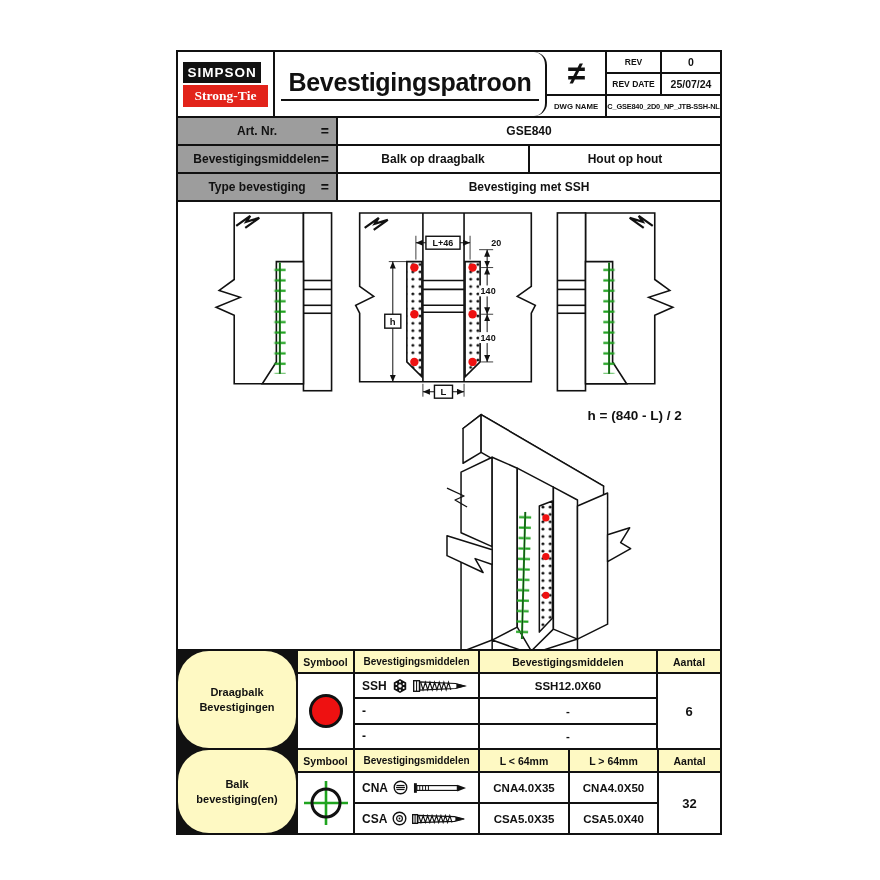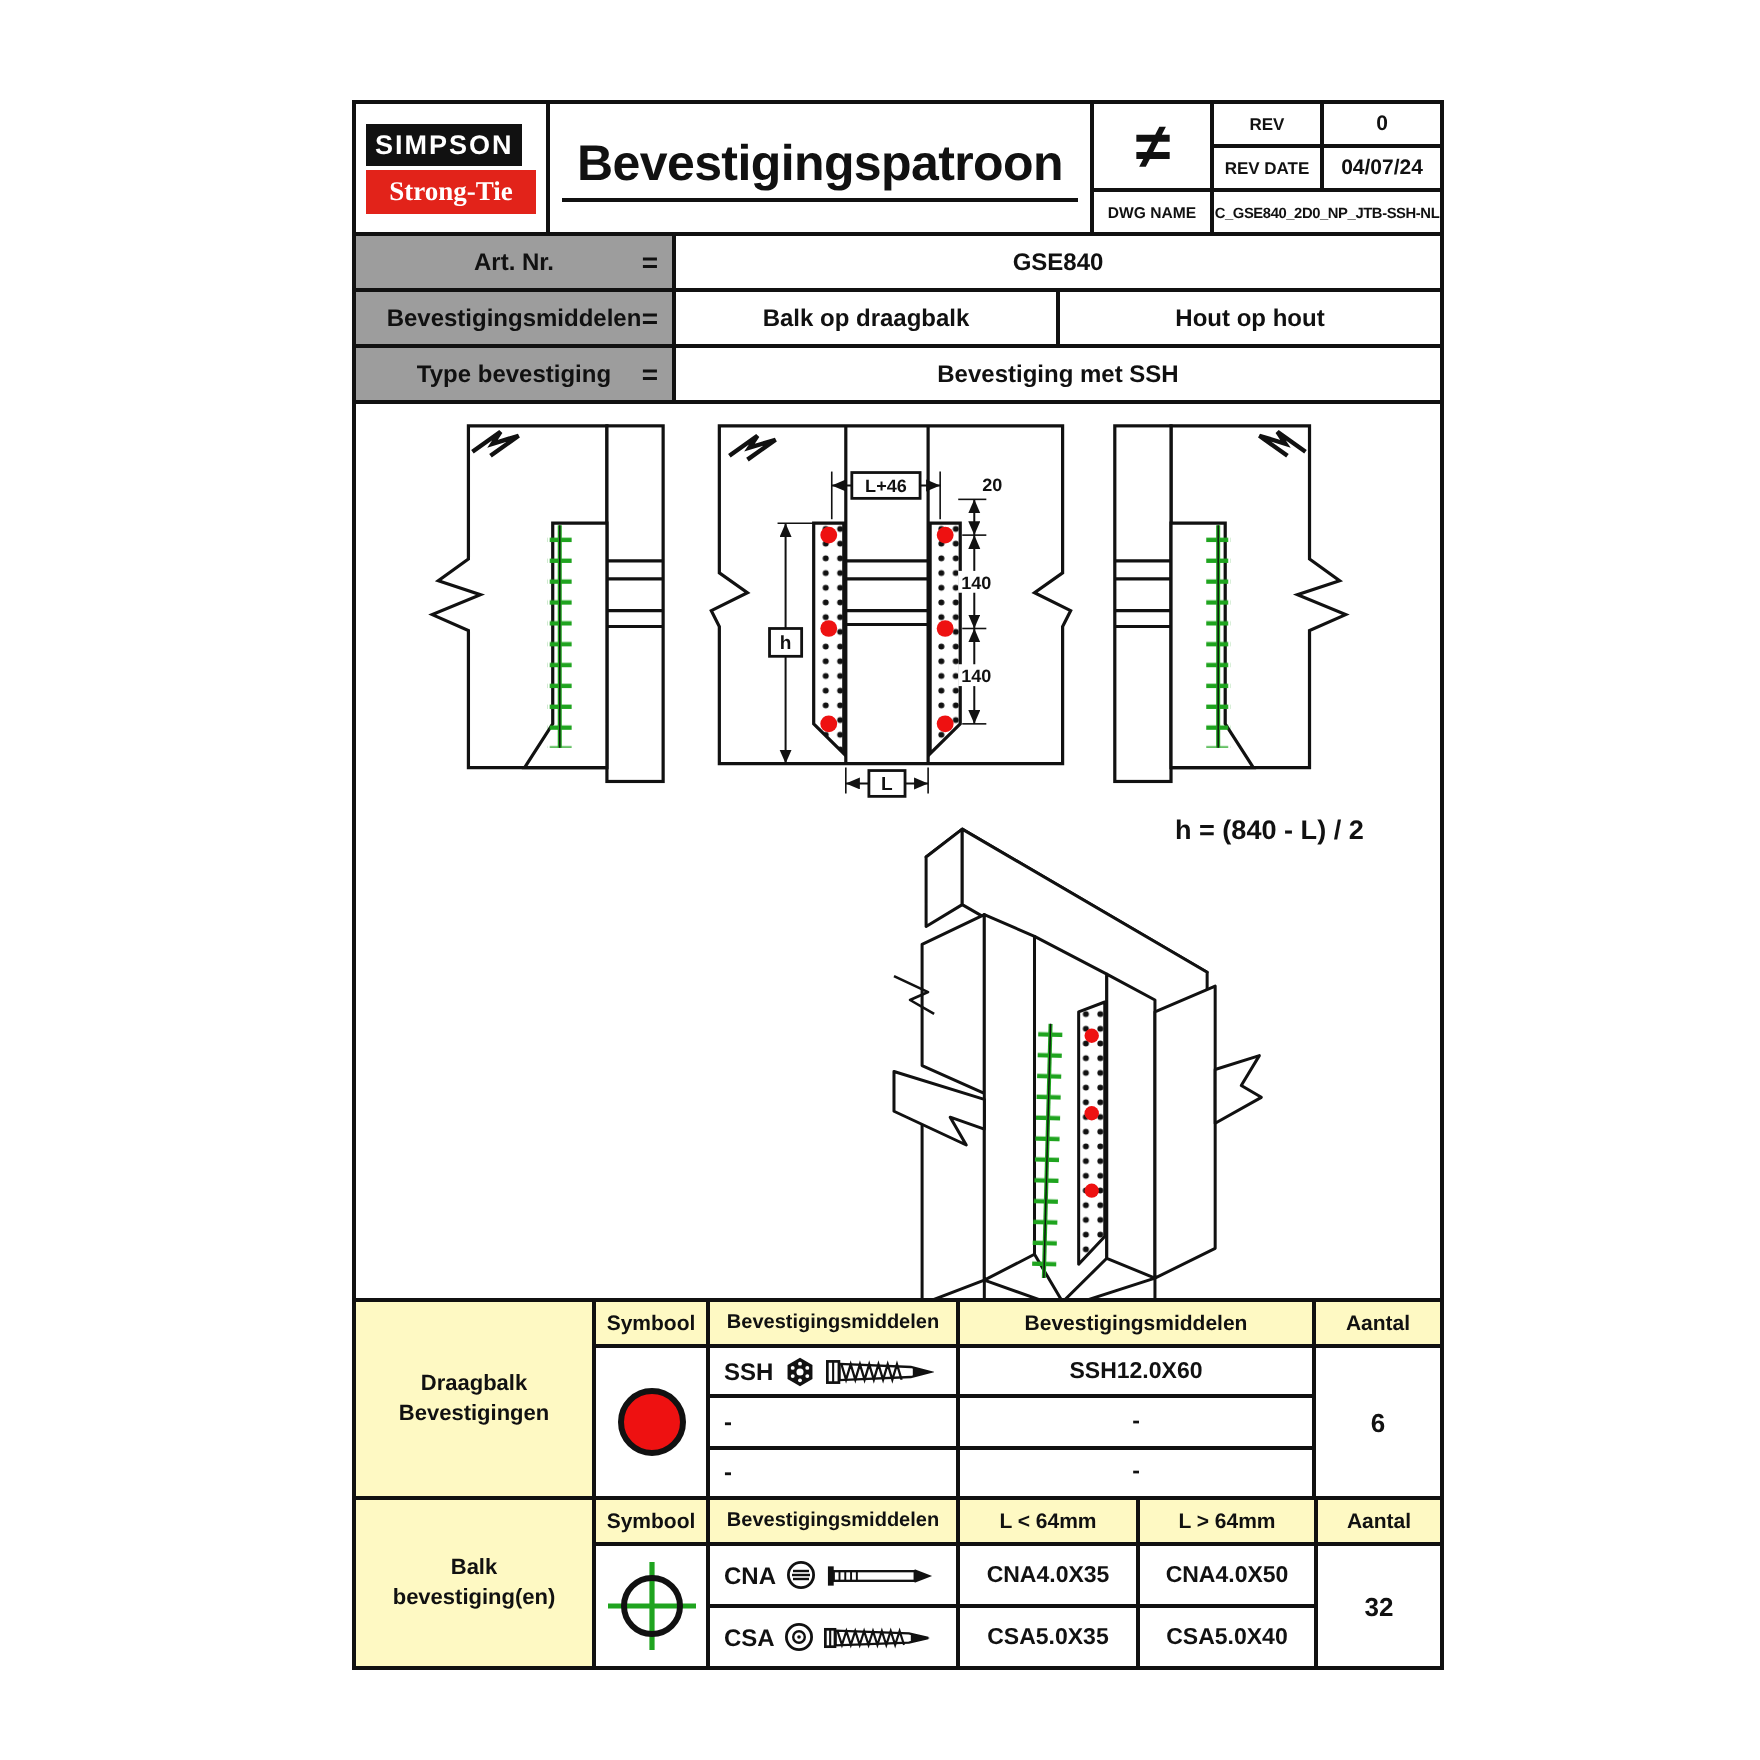--- a/index.html
+++ b/index.html
@@ -12,21 +12,21 @@
 
   
   .hd { height:66px; border-bottom:2px solid #111; display:flex; flex:0 0 auto; }
   .logo { width:97px; border-right:2px solid #111; display:flex; flex-direction:column;
           justify-content:center; gap:2px; padding:4px 5px; }
   .logo .simpson { background:#111; color:#fff; text-align:center; font-weight:bold;
                    font-size:13.5px; padding:3px 0; letter-spacing:1px; width:92%; }
   .logo .strongtie { background:#e2231a; color:#fff; text-align:center; font-weight:bold;
                      font-size:13.5px; padding:3px 0; font-family:"Liberation Serif", serif; }
   .titlecell { flex:1; display:flex; align-items:center; justify-content:center;
-               border-right:2px solid #111; }
+               border-right:2px solid #111;border-radius:13px; }
   .titlecell span { font-size:25px; font-weight:bold; letter-spacing:-0.3px;
                     border-bottom:2.5px solid #111; padding:0 8px 2px; }
   .revblock { width:173px; display:grid; grid-template-columns:58px 53px 1fr;
               grid-template-rows:20px 20px 1fr; gap:2px; background:#111; }
   .revblock > div { background:#fff; display:flex; align-items:center; justify-content:center;
                     font-weight:bold; overflow:hidden; }
   .neq { grid-row:1/3; font-size:32px; font-weight:900; font-style:italic; }
   .rl  { font-size:8.5px; } .rv { font-size:10.5px; }
   .dwgl { font-size:7.8px; } .dwgv { grid-column:2/4; font-size:7.4px; letter-spacing:-0.2px; }
 
@@ -51,21 +51,21 @@
   
   .t1 { flex:0 0 auto; height:99px; border-top:2px solid #111; display:grid;
         grid-template-columns:118px 55px 123px 176px 1fr;
         grid-template-rows:21px 1fr 1fr 1fr; gap:2px; background:#111; }
   .t2 { flex:0 0 auto; height:85px; border-top:2px solid #111; display:grid;
         grid-template-columns:118px 55px 123px 88px 87px 1fr;
         grid-template-rows:21px 1fr 1fr; gap:2px; background:#111; }
   .c { background:#fff; display:flex; align-items:center; justify-content:center;
        font-weight:bold; overflow:hidden; }
   .gray { background:#fef9c3; }
-  .rowtitle { grid-row:1/-1; flex-direction:column; font-size:11px; line-height:1.3; }
+  .rowtitle { grid-row:1/-1; flex-direction:column; font-size:11px; line-height:1.3;border-radius:31px; }
   .chdr { font-size:10.5px; } .chdr.narrow { font-size:10px; }
   .namecell { justify-content:flex-start; padding-left:7px; gap:5px; font-size:12px; }
   .valcell { font-size:11.5px; }
   .bigno { font-size:13px; }
   .redcircle { width:34px; height:34px; border-radius:50%; background:#ee1111;
                border:3px solid #111; }
 </style>
 </head>
 <body>
 
@@ -77,21 +77,21 @@
       <div class="strongtie">Strong-Tie</div>
     </div>
     <div class="titlecell">
       <span>Bevestigingspatroon</span>
     </div>
     <div class="revblock">
       <div class="neq">≠</div>
       <div class="rl">REV</div>
       <div class="rv">0</div>
       <div class="rl">REV DATE</div>
-      <div class="rv">04/07/24</div>
+      <div class="rv">25/07/24</div>
       <div class="dwgl">DWG NAME</div>
       <div class="dwgv">C_GSE840_2D0_NP_JTB-SSH-NL</div>
     </div>
   </div>
 
   <div class="info">
     <div class="irow">
       <div class="ilabel">
           <span>Art. Nr.</span>
           <span class="eq">=</span>

